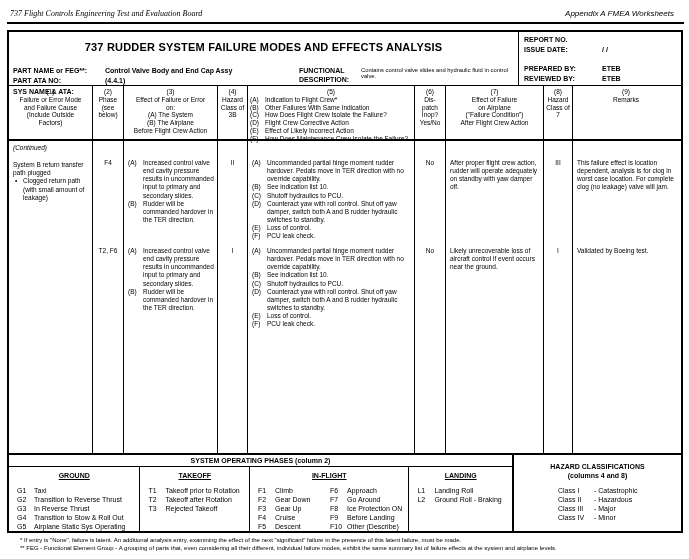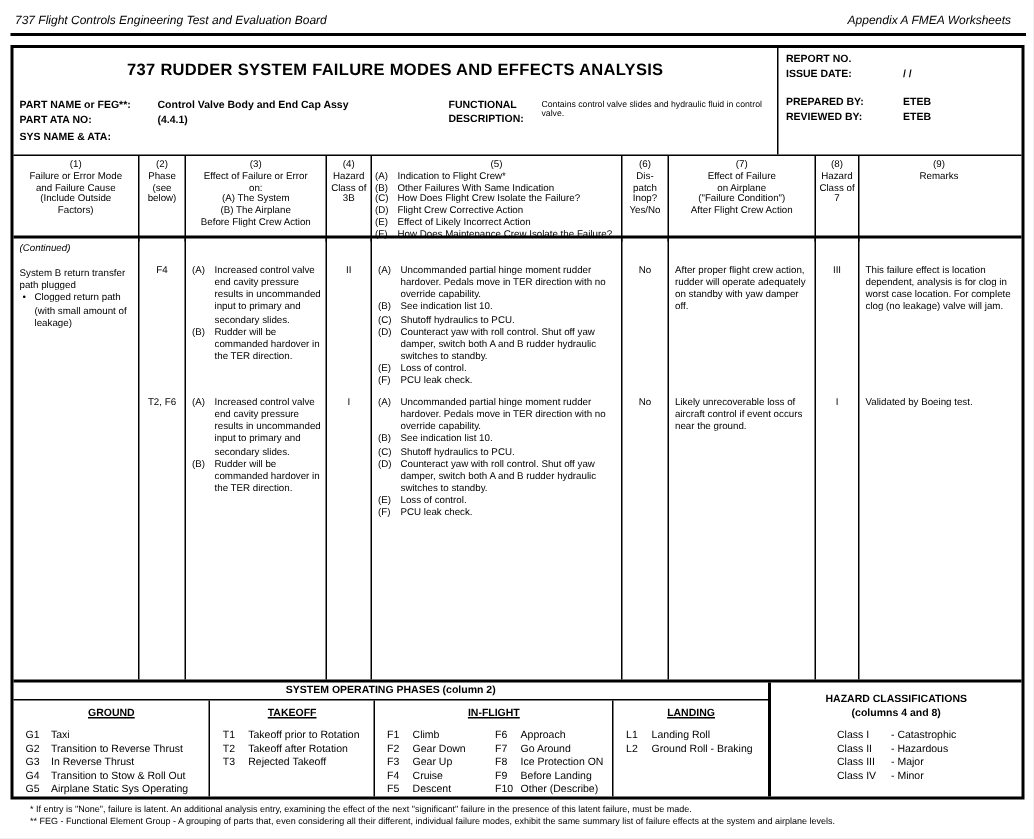--- a/index.html
+++ b/index.html
@@ -1,30 +1,30 @@
 <!DOCTYPE html>
 <html><head>
 <meta charset="utf-8">
 <style>
   * { margin:0; padding:0; box-sizing:border-box; }
   html,body { background:#e8e8e8; }
   body { font-family:"Liberation Sans", sans-serif; color:#000; }
   .page { position:relative; width:689px; height:559px; background:#ffffff; overflow:hidden; }
 
   
-  .pg-hdr-left { position:absolute; left:10px; top:9px; font-size:8px; font-style:italic; }
+  .pg-hdr-left { position:absolute; left:10px; top:9px; font-size:8px; font-style:italic;font-family:Liberation Serif, serif; }
   .pg-hdr-right { position:absolute; right:15px; top:9px; font-size:8px; font-style:italic; }
   .pg-rule { position:absolute; left:7px; right:5px; top:22px; height:2px; background:#000; }
 
   
   .main-box { position:absolute; left:7px; top:30px; width:676px; height:503px;
               border:2px solid #000; display:flex; flex-direction:column; }
 
   
-  .title-block { height:72px; border-bottom:1px solid #000; display:flex; }
+  .title-block { height:54px; border-bottom:1px solid #000; display:flex; }
   .tb-left { position:relative; flex:1; }
   .doc-title { position:absolute; left:0; right:0; top:9px; text-align:center;
                font-size:11px; font-weight:bold; letter-spacing:.2px; }
   .tb-lbl { position:absolute; font-size:7px; font-weight:bold; white-space:nowrap; }
   .tb-val { position:absolute; font-size:7px; font-weight:bold; white-space:nowrap; }
   .fn-val { position:absolute; font-size:5.8px; font-weight:normal; white-space:normal; }
   .tb-right { width:163px; border-left:1px solid #000; position:relative; font-size:7px; font-weight:bold; }
   .tbr-row { position:absolute; left:5px; right:2px; display:flex; }
   .tbr-row .lab { width:78px; }
 

